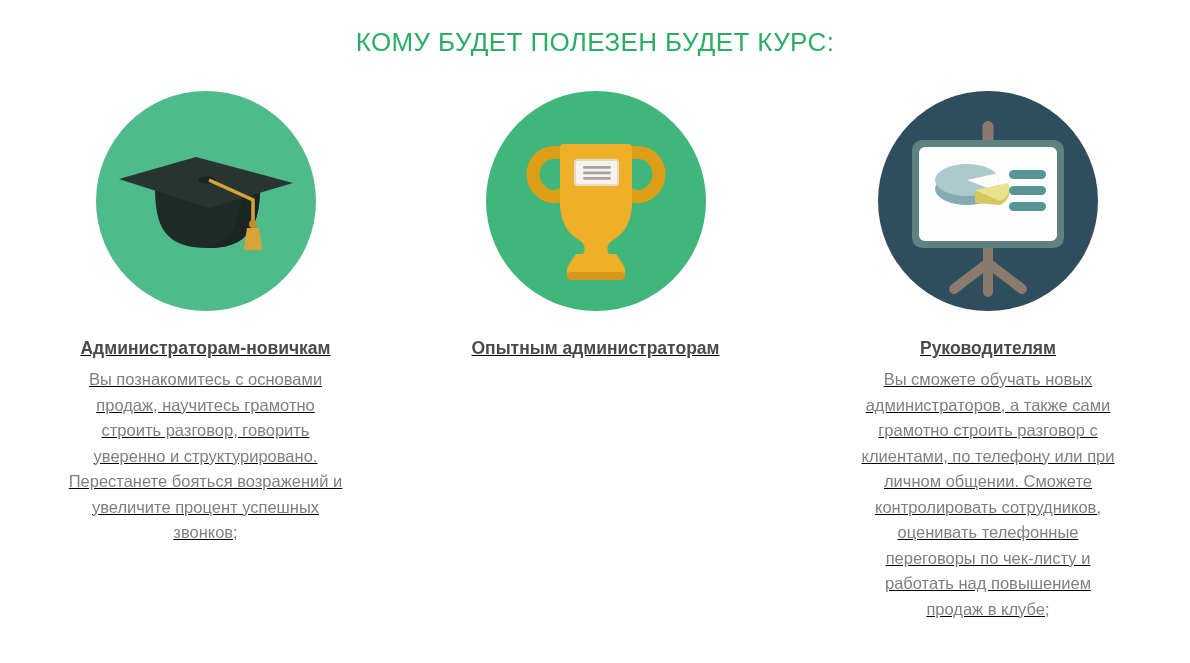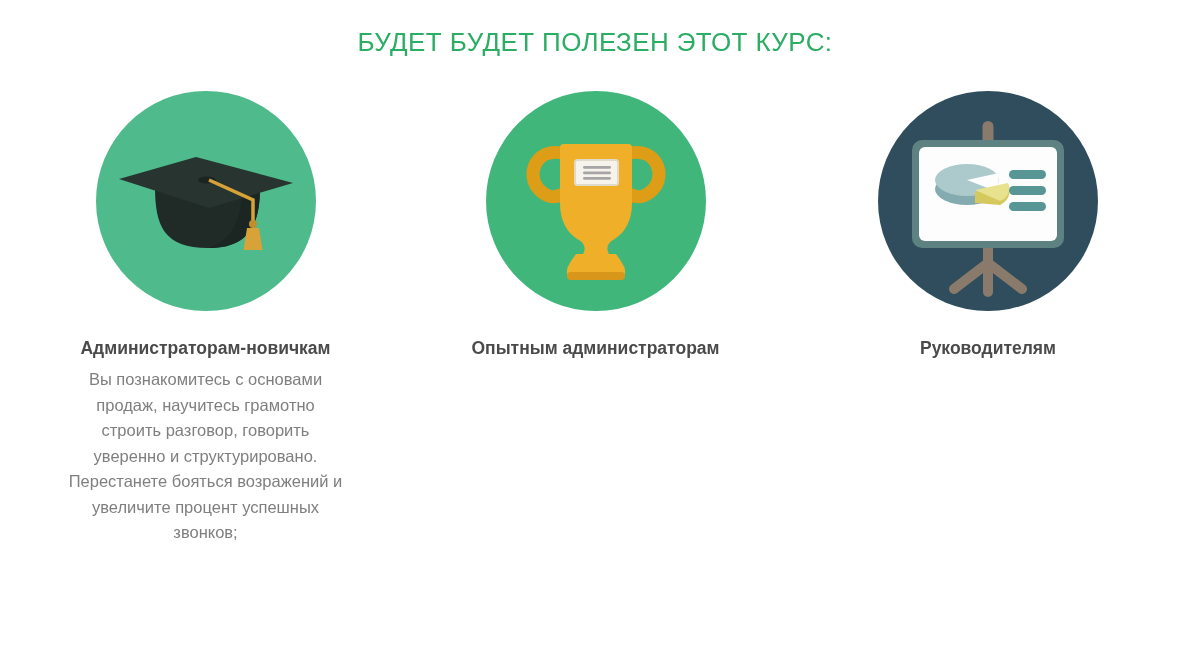--- a/index.html
+++ b/index.html
@@ -18,20 +18,21 @@
     color: #2BAD64;
     font-size: 26px;
     font-weight: 400;
     letter-spacing: 0.4px;
   }
   .cols {
     display: flex;
     justify-content: center;
     margin-top: 33px;
     padding-left: 6px;
+    text-decoration: underline;
   }
   .card { text-align: center; }
   .card-1 { width: 375px; }
   .card-2 { width: 405px; }
   .card-3 { width: 380px; }
   .circle-wrap { width: 220px; height: 220px; margin: 0 auto; }
   .circle-wrap svg { display: block; }
   .heading {
     margin: 27px 0 0 0;
     font-size: 17.5px;
@@ -45,21 +46,21 @@
     line-height: 25.5px;
     color: #7F7F7F;
     white-space: pre-line;
   }
 </style>
 </head>
 <body>
 
 <div class="section">
 
-  <h2 class="title">БУДЕТ БУДЕТ ПОЛЕЗЕН ЭТОТ КУРС:</h2>
+  <h2 class="title">КОМУ БУДЕТ ПОЛЕЗЕН БУДЕТ КУРС:</h2>
 
   <div class="cols">
 
     <div class="card card-1">
       <div class="circle-wrap">
         <svg width="220" height="220" viewBox="0 0 220 220">
           <circle cx="110" cy="110" r="110" fill="#4FBA8C"></circle>
 
           <path d="M59,96 C59,135 68,157 112,157 C152,157 164,135 164,96 Z" fill="#202B27"></path>
           <path d="M112,157 C152,157 164,135 164,96 L146,96 C146,128 136,150 112,157 Z" fill="#1B2522"></path>
@@ -126,16 +127,26 @@
 
           <path d="M97,101 L130,94 C134,102 130,110 122,114 L97,112 Z" fill="#D5C85C"></path>
           <path d="M97,99 L130,92 C133.5,99 130,107 122,110 Z" fill="#E8E18D"></path>
 
           <rect x="131" y="79" width="37" height="9" rx="4.5" fill="#579694"></rect>
           <rect x="131" y="95" width="37" height="9" rx="4.5" fill="#579694"></rect>
           <rect x="131" y="111" width="37" height="9" rx="4.5" fill="#579694"></rect>
         </svg>
       </div>
       <h3 class="heading">Руководителям</h3>
+      <p class="body-text">Вы сможете обучать новых
+администраторов, а также сами
+грамотно строить разговор с
+клиентами,  по телефону или при
+личном общении. Сможете
+контролировать сотрудников,
+оценивать телефонные
+переговоры по чек-листу и
+работать над повышением
+продаж в клубе;</p>
     </div>
 
   </div>
 </div>
 
 </body></html>

